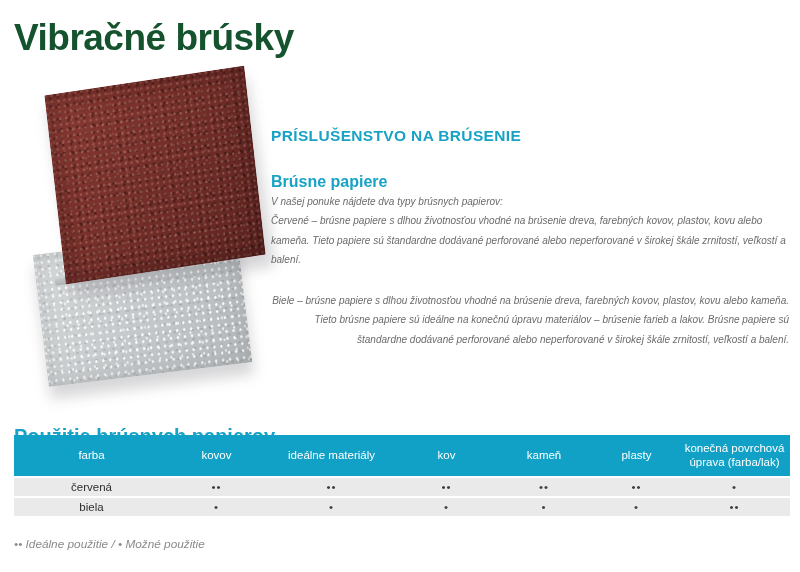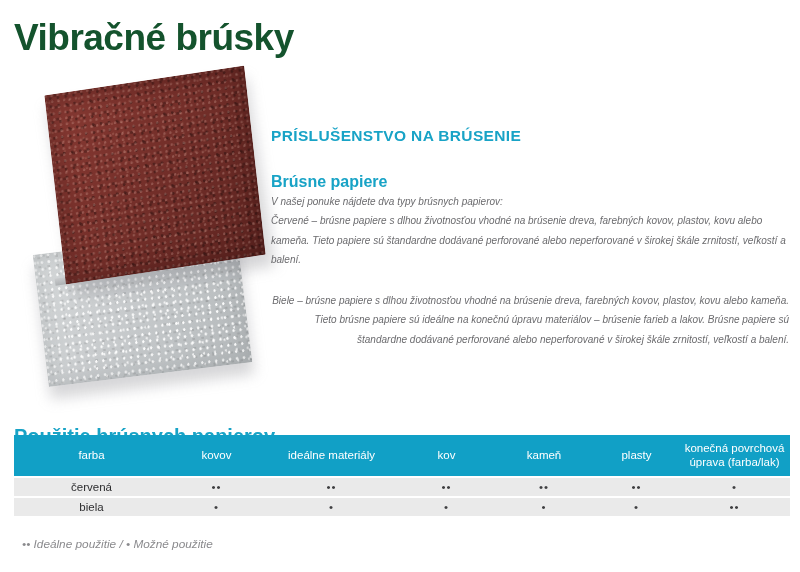--- a/index.html
+++ b/index.html
@@ -180,21 +180,20 @@
   .dots { letter-spacing: 1px; font-size: 12px; color: #2b2b2d; }
 
   .legend {
     position: absolute;
     left: 14px;
     top: 537px;
     font-size: 11.8px;
     font-style: italic;
     color: #8a8a8d;
     white-space: nowrap;
-    margin-left: 8px;
   }
 </style>
 </head>
 <body>
 
 <div class="page-title">Vibračné brúsky</div>
 
 <div class="photo">
   <div class="sheet-shadow sheet-white-shadow"></div>
   <div class="sheet sheet-white"></div>

